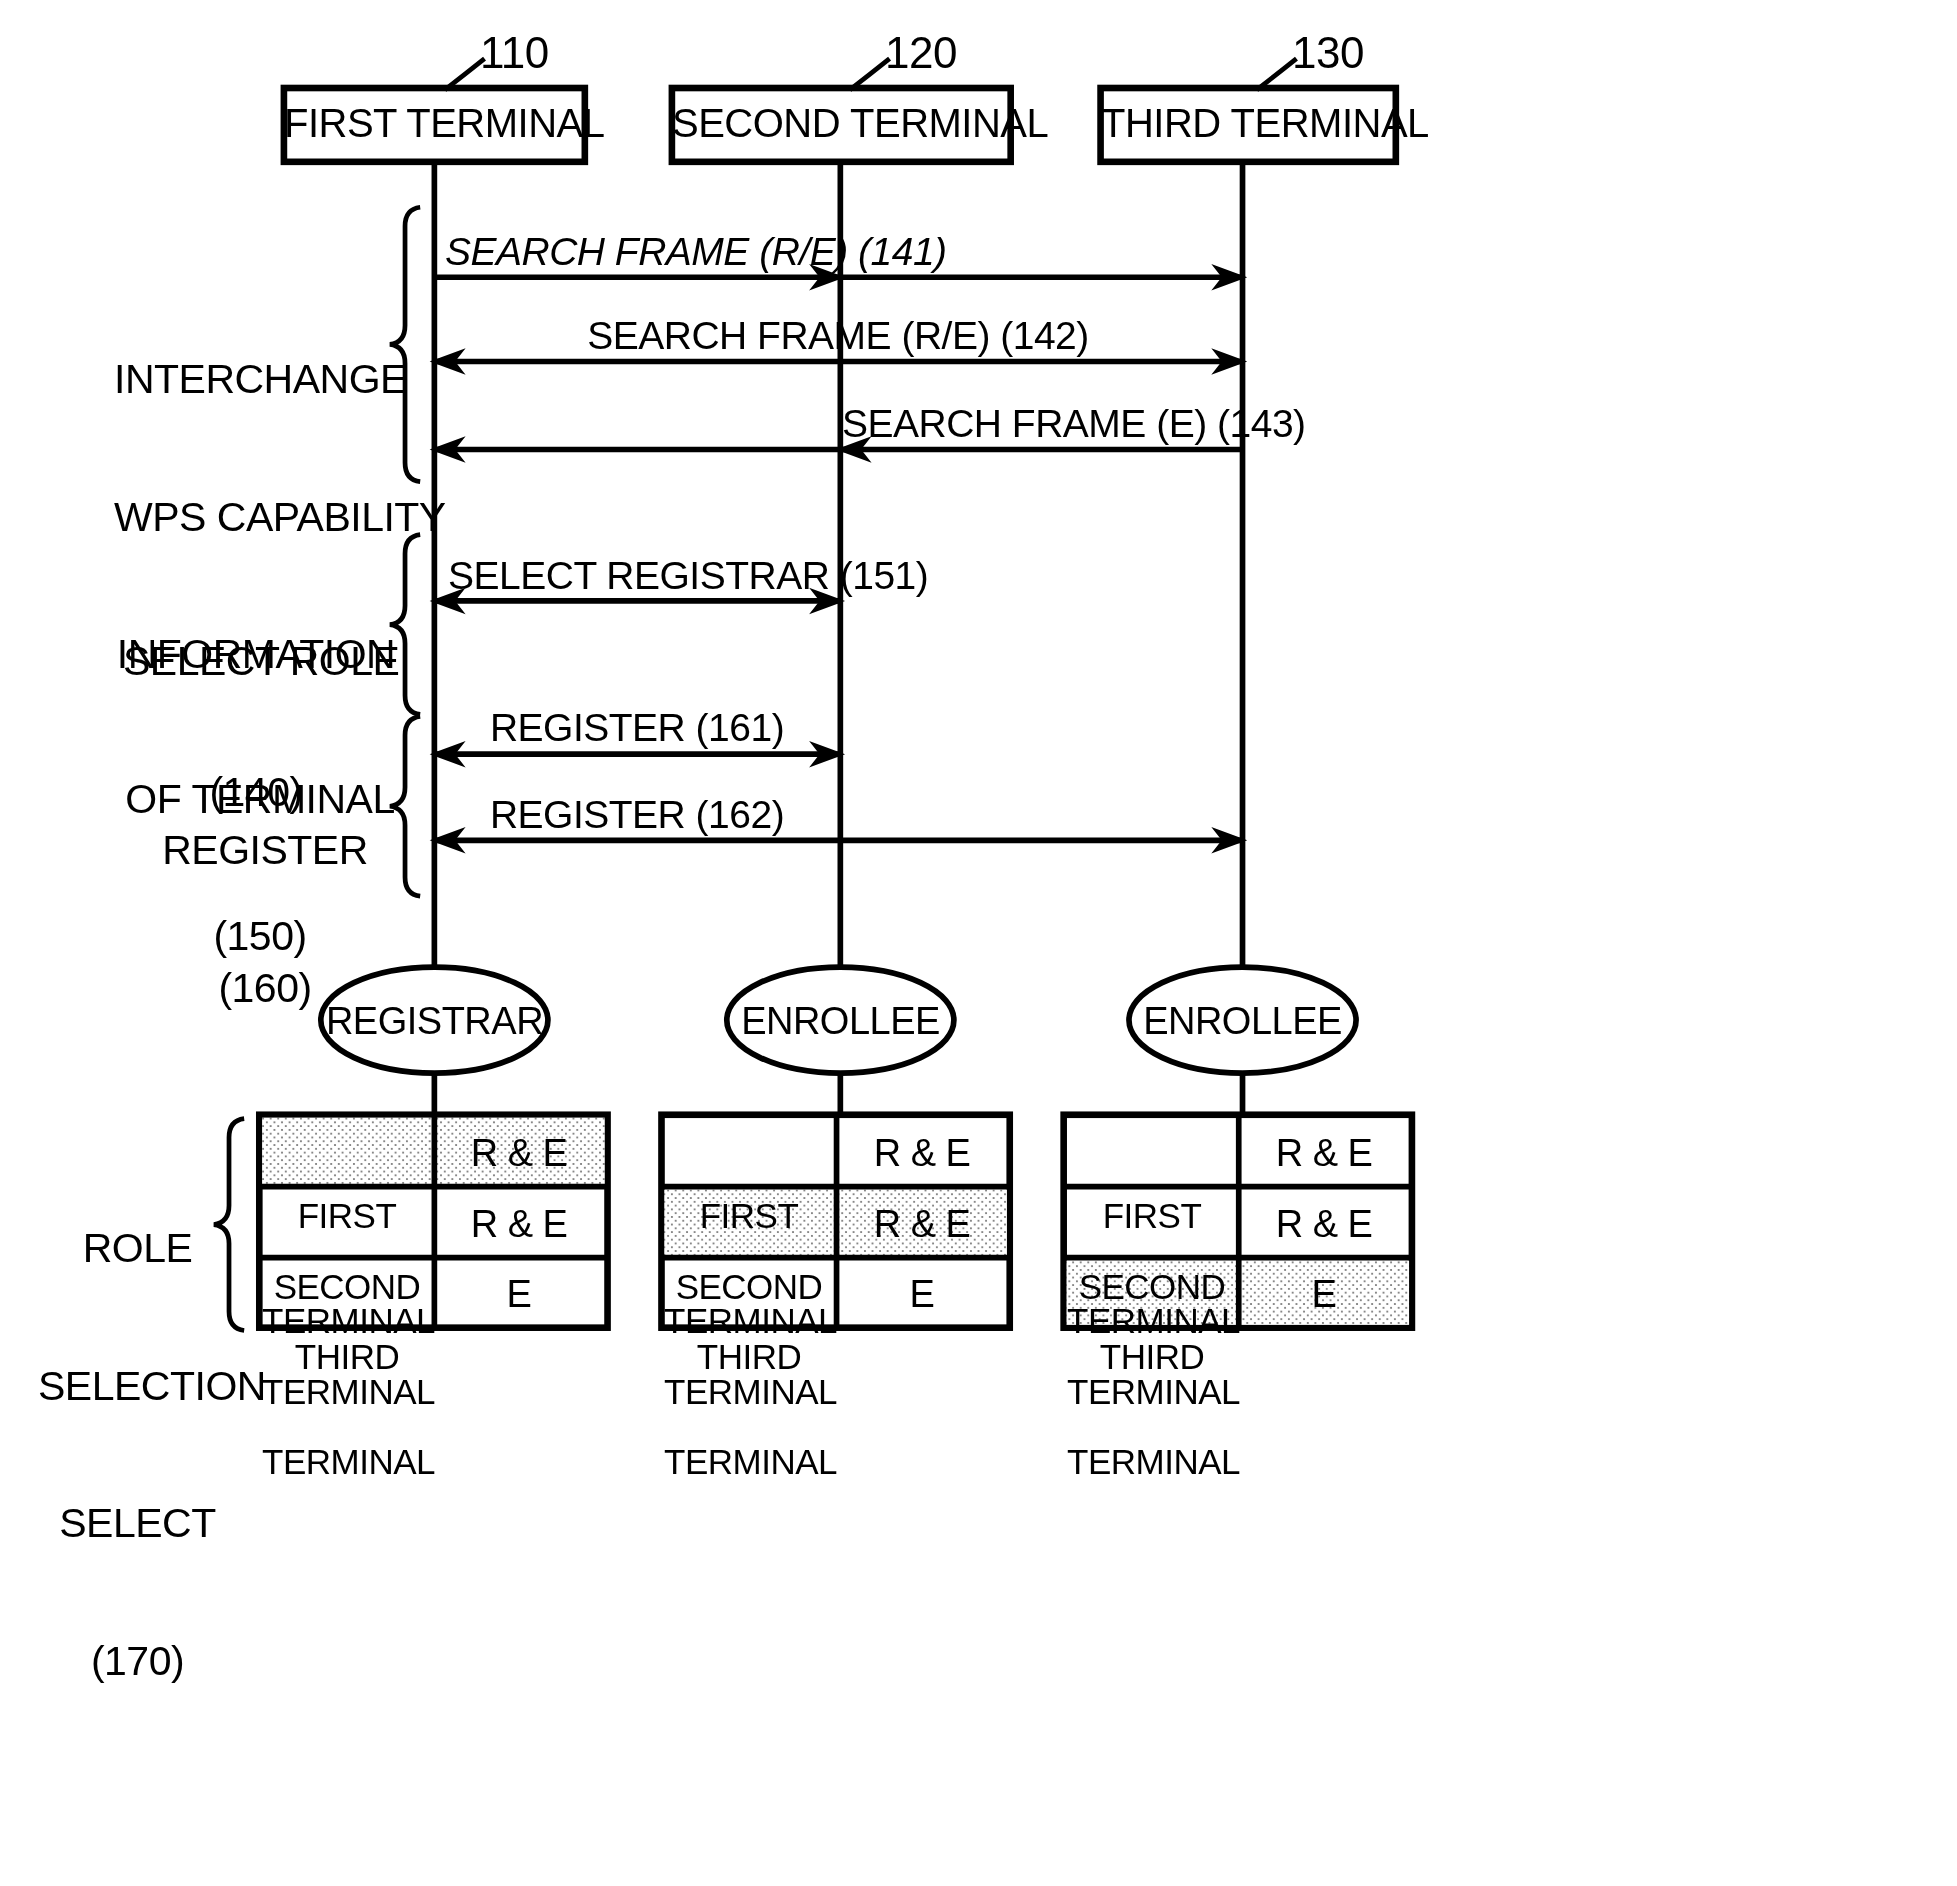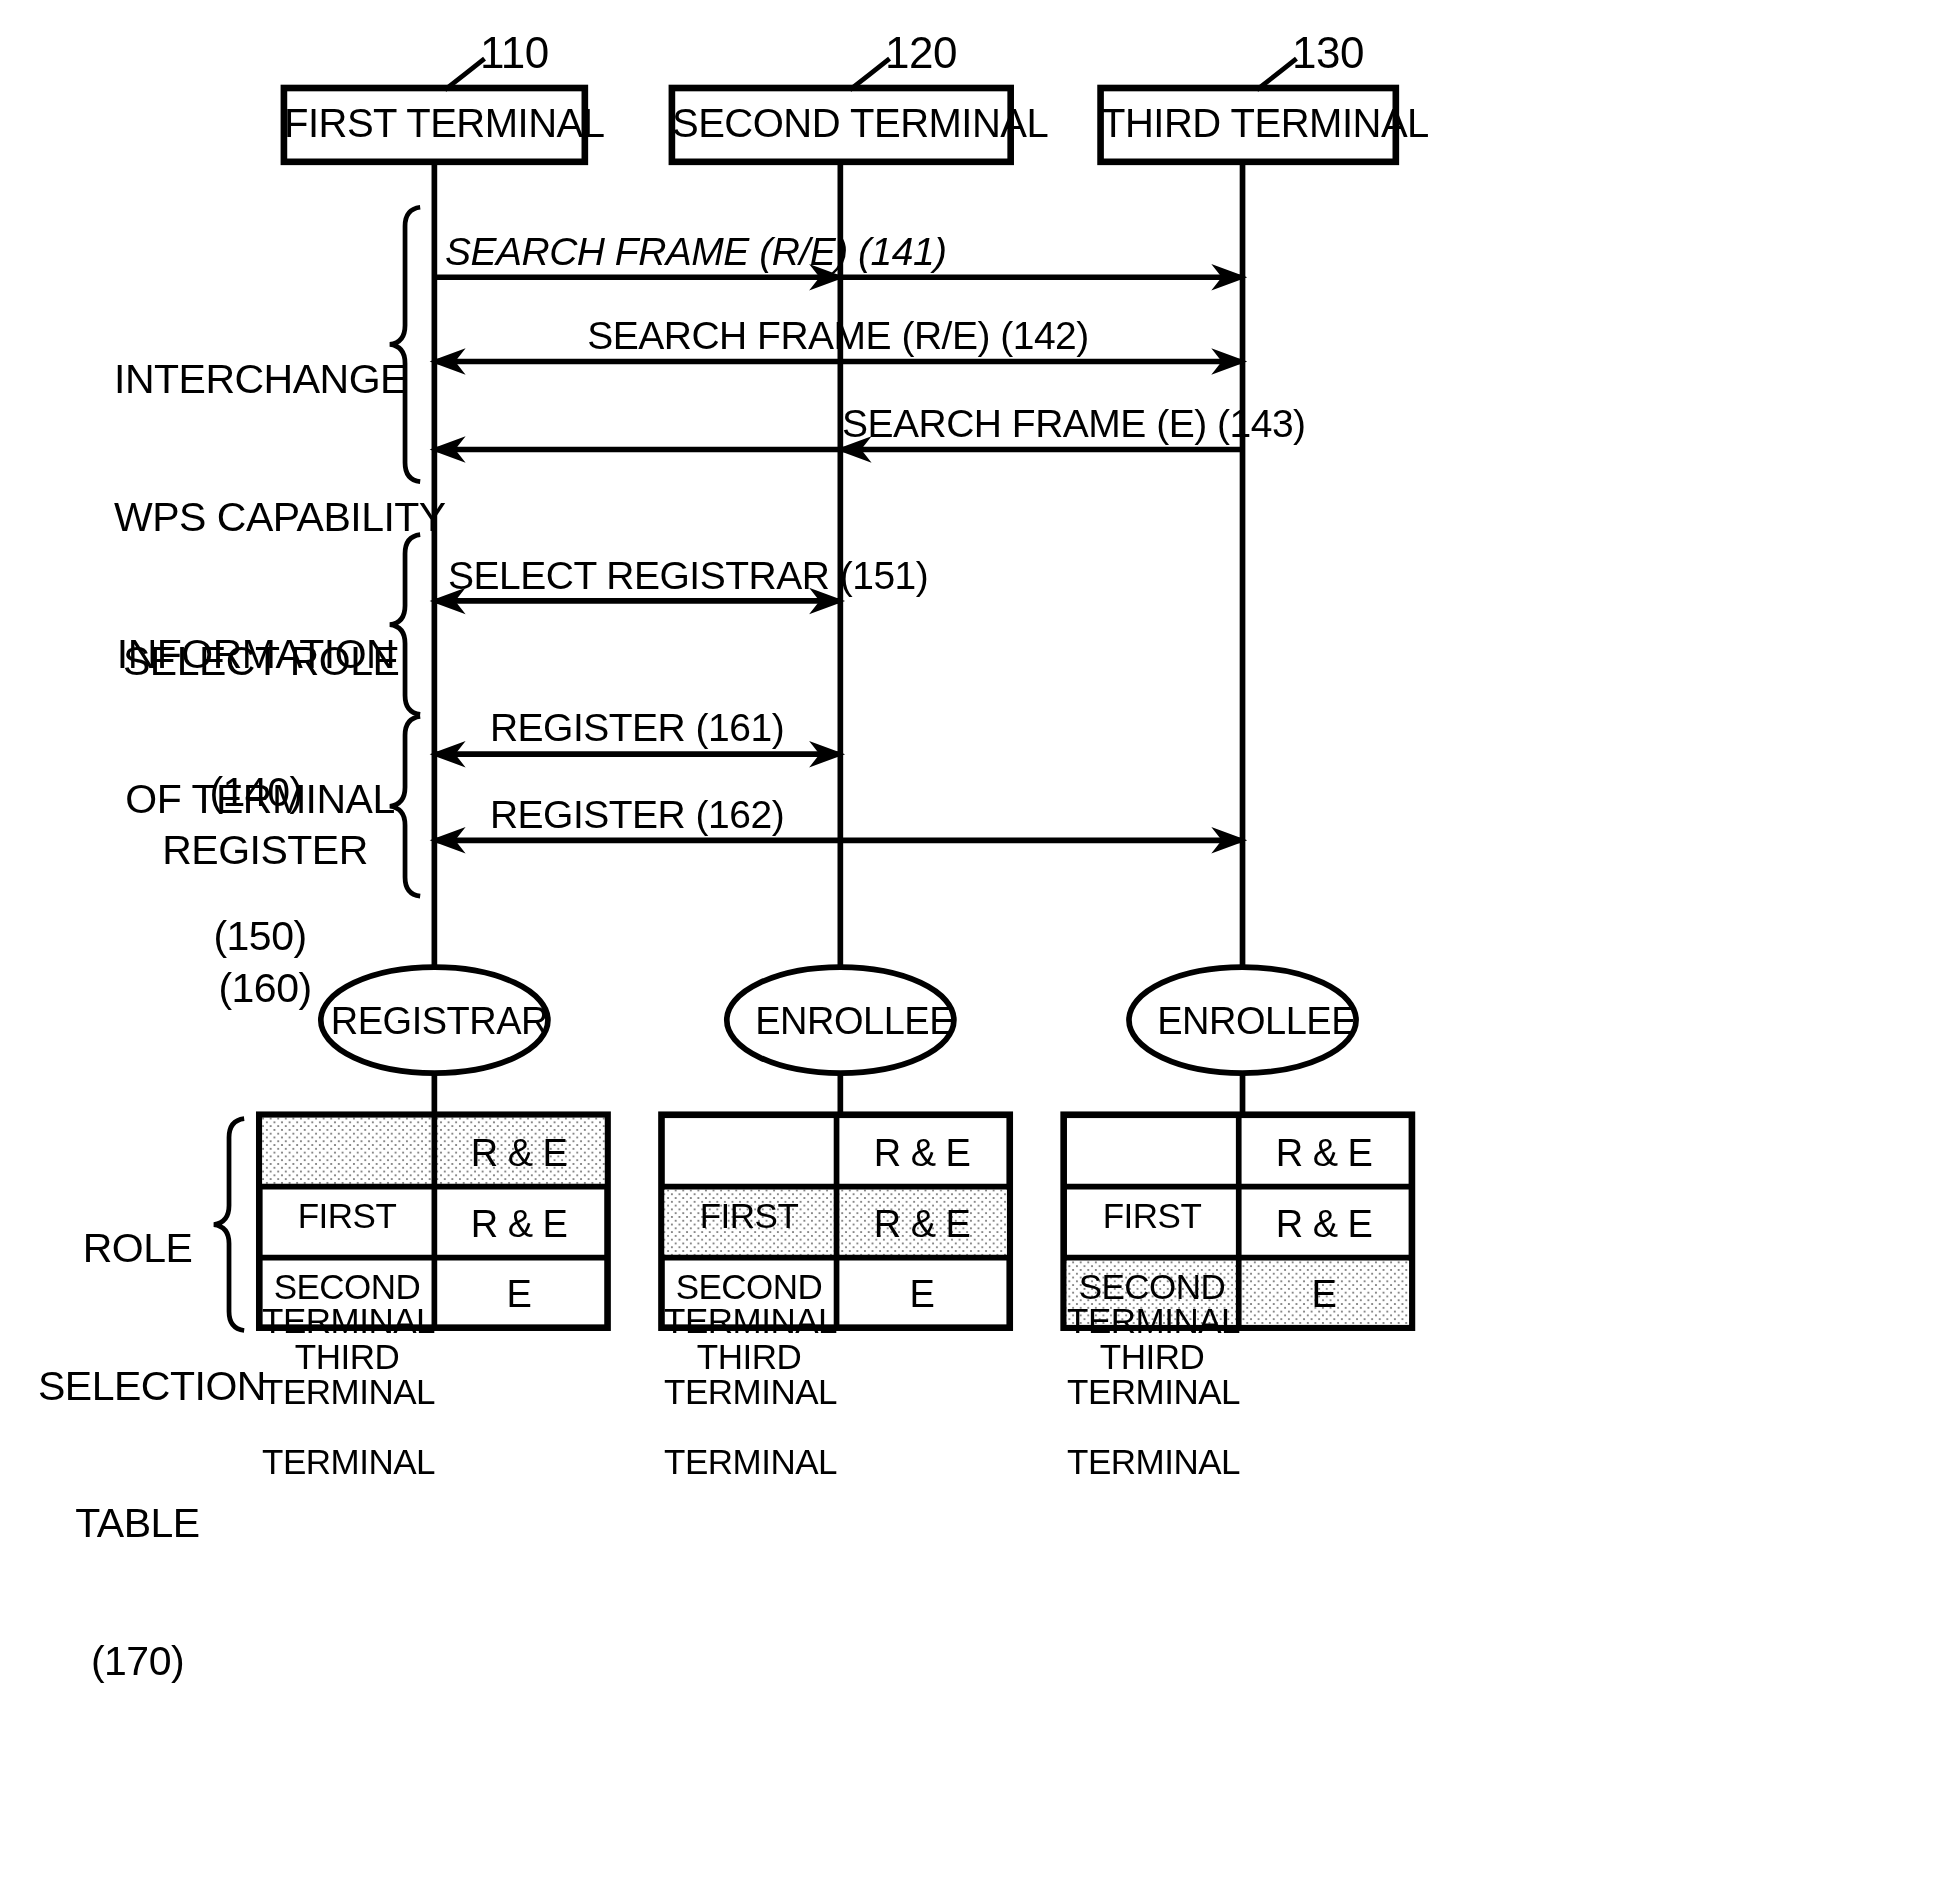--- a/index.html
+++ b/index.html
@@ -35,21 +35,21 @@
     line-height: 1.12;
     letter-spacing: -0.5px;
   }
   .c { text-align: center; }
   .terminal-box-label {
     font-size: 40px;
   }
   .refnum { font-size: 44px; }
   .msg-label { font-size: 39px; }
   .group-label { font-size: 41px; text-align: center; }
-  .ellipse-label { font-size: 38px; text-align: right; }
+  .ellipse-label { font-size: 38px; text-align: center; }
   .cell-text { font-size: 35px; text-align: center; line-height: 1.0; }
   .cell-val { font-size: 38px; text-align: center; }
 </style>
 </head>
 <body>
 
 <div id="stage">
 
   <svg id="fig" viewBox="0 0 2068 1993">
     <defs>
@@ -178,21 +178,21 @@
   </div>
 
   <div class="lbl group-label" style="left:142px; top:736px; width:246px;">
     <div>REGISTER</div>
     <div>(160)</div>
   </div>
 
   <div class="lbl group-label" style="left:38px; top:1134px; width:199px;">
     <div>ROLE</div>
     <div>SELECTION</div>
-    <div>TABLE</div>
+    <div>SELECT</div>
     <div>(170)</div>
   </div>
 
   <div class="lbl msg-label" style="left:445px; top:230px;font-style:italic;">SEARCH FRAME (R/E) (141)</div>
   <div class="lbl msg-label c" style="left:434px; top:314px; width:808px;">SEARCH FRAME (R/E) (142)</div>
   <div class="lbl msg-label" style="left:842px; top:402px;">SEARCH FRAME (E) (143)</div>
   <div class="lbl msg-label" style="left:448px; top:554px;">SELECT REGISTRAR (151)</div>
   <div class="lbl msg-label c" style="left:434px; top:706px; width:406px;">REGISTER (161)</div>
   <div class="lbl msg-label c" style="left:434px; top:793px; width:406px;">REGISTER (162)</div>
 

